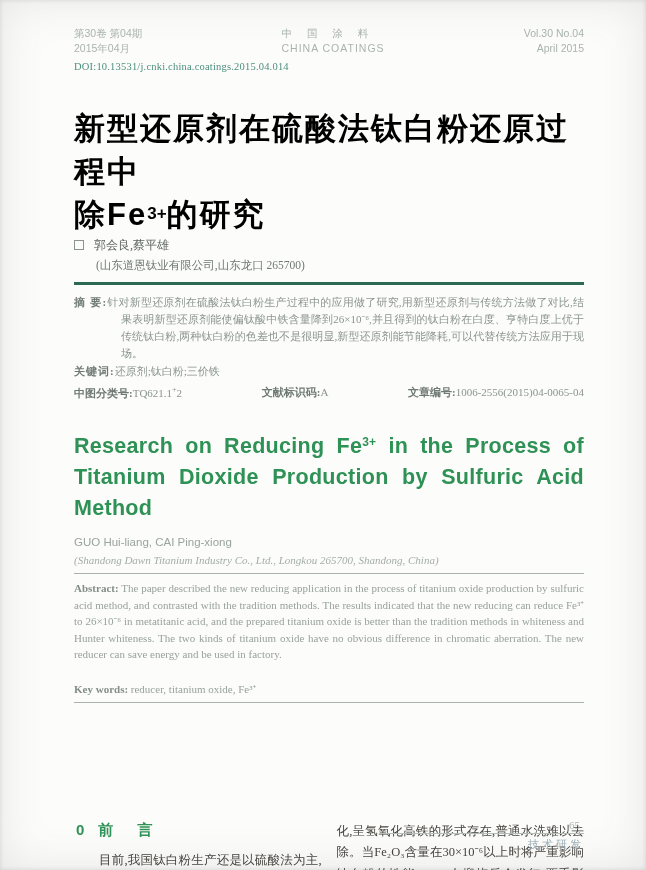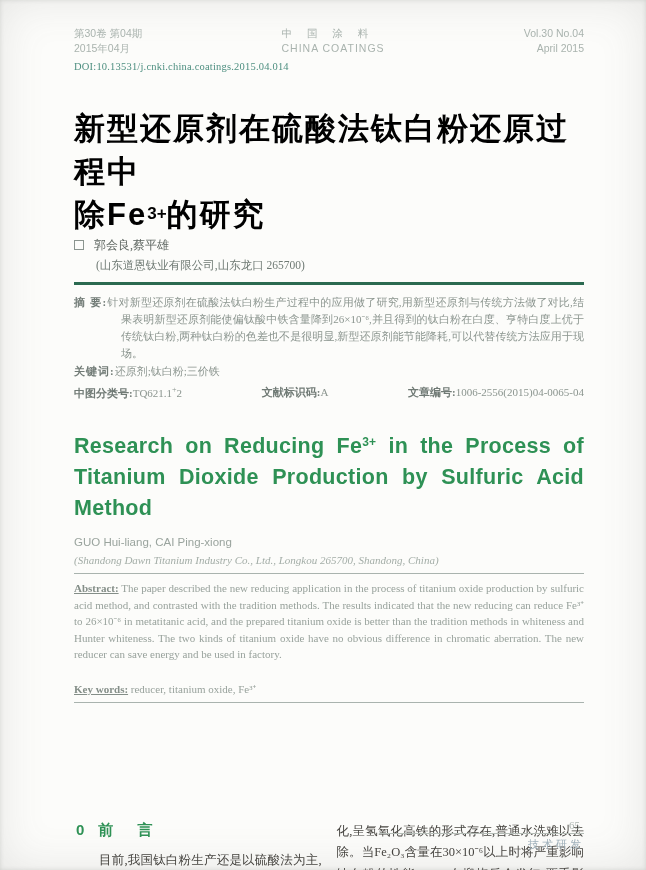--- a/index.html
+++ b/index.html
@@ -51,21 +51,21 @@
   .title-en{
     margin-top:30px;
     font-family:"Liberation Sans", sans-serif;font-weight:bold;color:#2e9155;
     font-size:21.5px;line-height:1.45;text-align:justify;letter-spacing:.3px;
   }
   .title-en sup{font-size:12px;vertical-align:7px;}
   .authors-en{margin-top:10px;font-family:"Liberation Sans", sans-serif;font-size:11.5px;color:#9aa49e;}
   .affil-en{margin-top:6px;font-size:11px;font-style:italic;color:#a3ada7;margin-bottom:7px;}
   
   .abs-en{font-size:11px;line-height:1.5;color:#98a29c;text-align:justify;}
-  .abs-en .lbl,.kw-en .lbl{font-weight:bold;color:#848e88;text-decoration:underline;}
+  .abs-en .lbl,.kw-en .lbl{font-weight:bold;color:#848e88;}
   .kw-en{margin-top:18px;font-size:11px;color:#98a29c;margin-bottom:5px;}
   
   .columns{display:flex;gap:15px;margin-top:118px;}
   .colm{flex:1;min-width:0;}
   .sec-head{
     font-family:"Liberation Sans", sans-serif;font-weight:bold;color:#2e9155;
     font-size:15px;margin:0 0 10px 2px;
   }
   .sec-head .num{margin-right:14px;}
   .sec-head .ttl{letter-spacing:10px;}

